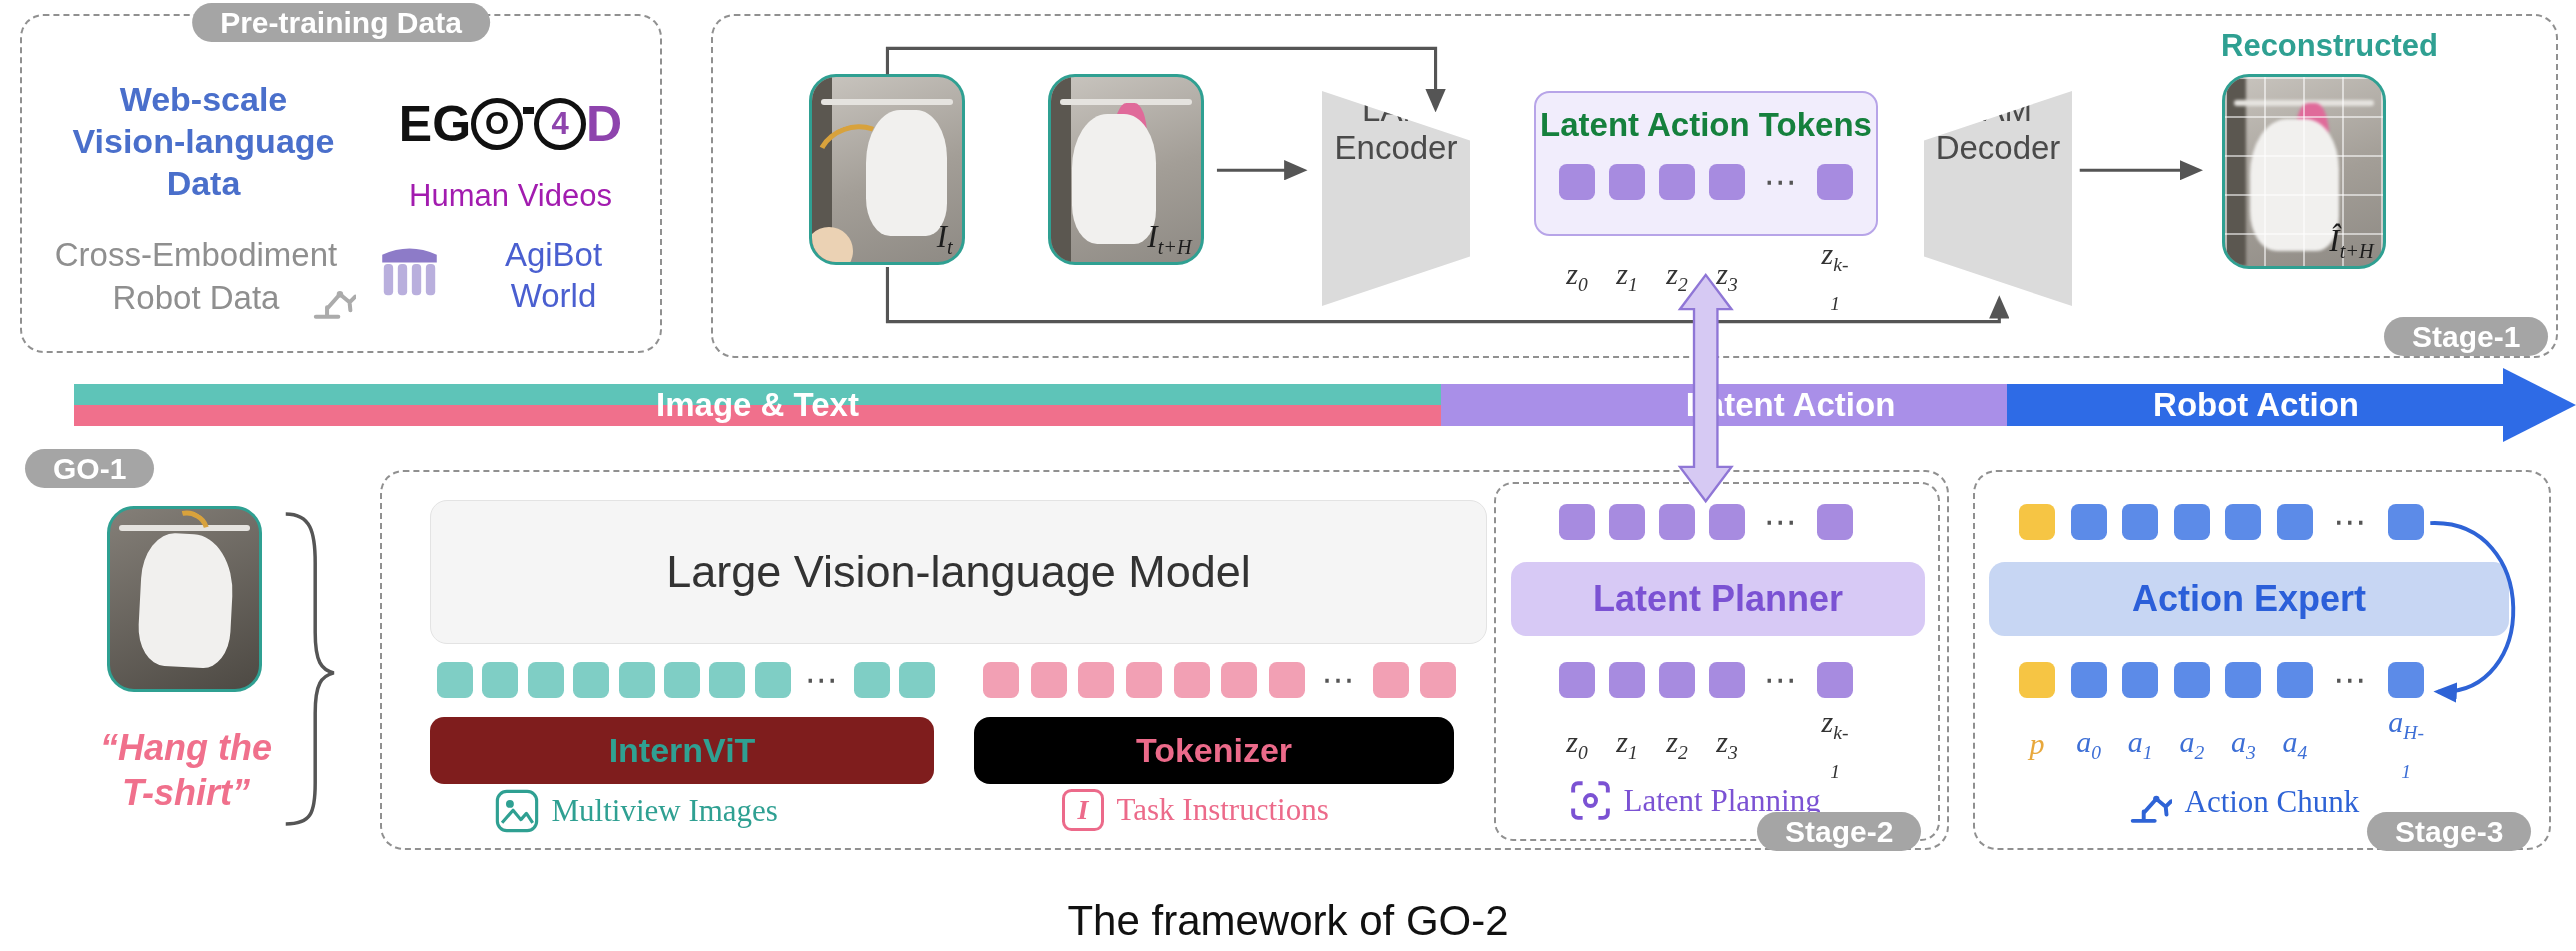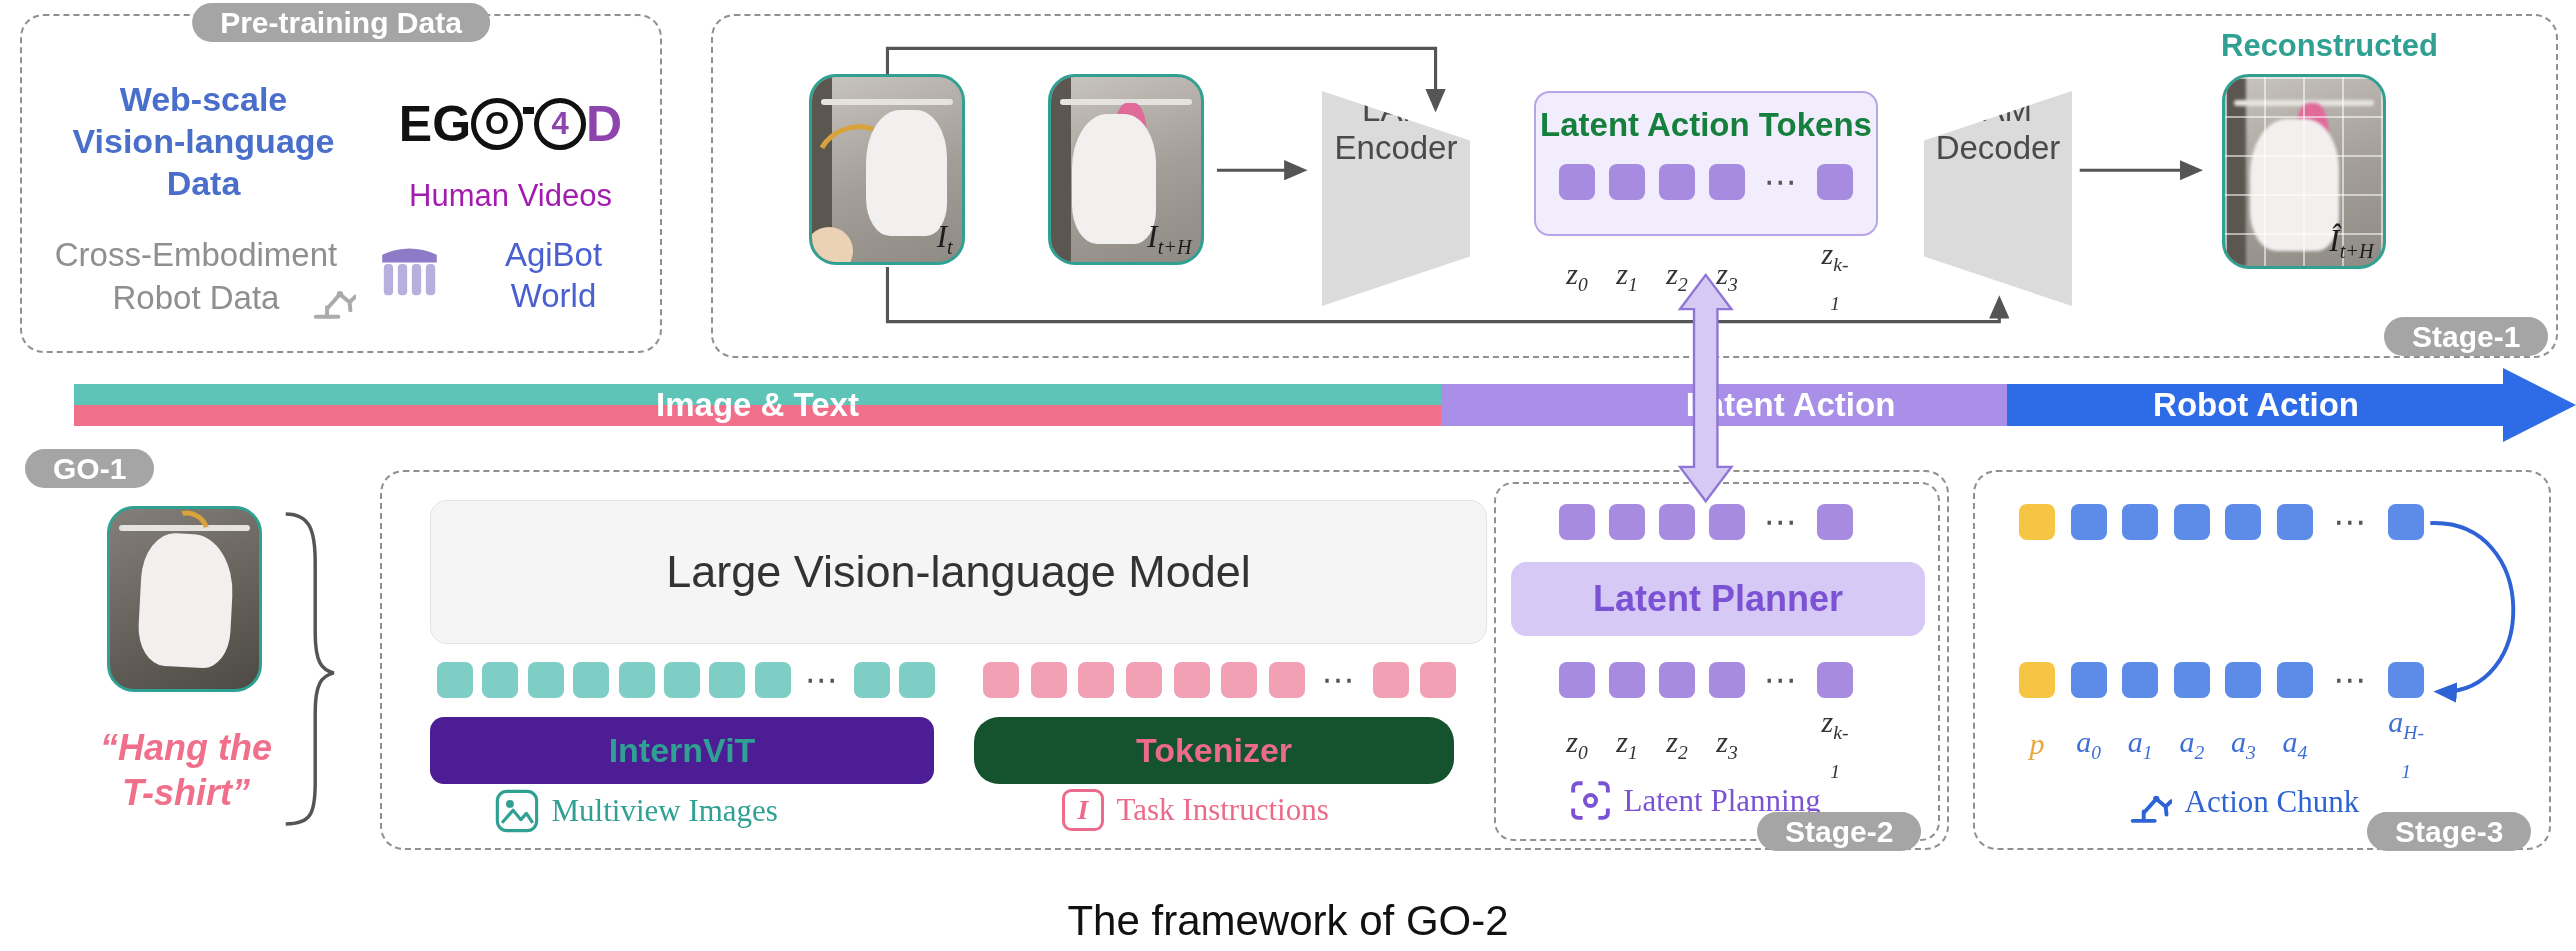--- a/index.html
+++ b/index.html
@@ -223,24 +223,24 @@
       <span class="sq sq-pink"></span>
       <span class="sq sq-pink"></span>
       <span class="sq sq-pink"></span>
       <span class="sq sq-pink"></span>
       <span class="sq sq-pink"></span>
       <span class="dots">⋯</span>
       <span class="sq sq-pink"></span>
       <span class="sq sq-pink"></span>
     </div>
 
-  <div class="abs softbox" style="left:430px;top:717px;width:504px;height:67px;background:#4c1d95;border-radius:14px;font-size:34px;color:#2FA092">
+  <div class="abs softbox" style="left:430px;top:717px;width:504px;height:67px;background:#7f1d1d;border-radius:14px;font-size:34px;color:#2FA092">
     <span>InternViT</span>
   </div>
-  <div class="abs softbox" style="left:974px;top:717px;width:480px;height:67px;background:#14532d;border-radius:25px;font-size:34px;color:#EC6A8A">
+  <div class="abs softbox" style="left:974px;top:717px;width:480px;height:67px;background:#000000;border-radius:16px;font-size:34px;color:#EC6A8A">
     <span>Tokenizer</span>
   </div>
 
   <div class="abs caption-row" style="left:495px;top:789px">
     <svg width="44" height="44" viewBox="0 0 56 56">
       <rect x="3" y="3" width="50" height="50" rx="12" stroke="#2FA092" stroke-width="4" fill="none"></rect>
       <circle cx="19" cy="19" r="5" fill="#2FA092"></circle>
       <path d="M9,43 L23,27 L33,39 L40,31 L48,43" stroke="#2FA092" stroke-width="4" fill="none" stroke-linejoin="round"></path>
     </svg>
     <span class="caption-serif" style="color:#2FA092">Multiview Images</span>
@@ -297,20 +297,23 @@
   <div class="abs row g20" style="left:2019px;top:504px">
       <span class="sq sq-yellow"></span>
       <span class="sq sq-blue"></span>
       <span class="sq sq-blue"></span>
       <span class="sq sq-blue"></span>
       <span class="sq sq-blue"></span>
       <span class="sq sq-blue"></span>
       <span class="dots">⋯</span>
       <span class="sq sq-blue"></span>
     </div>
+  <div class="abs softbox" style="left:1989px;top:562px;width:520px;height:74px;background:#C7D6F3;border-radius:15.6px;font-size:36px;color:#2B5FD9">
+    <span>Action Expert</span>
+  </div>
   <div class="abs row g20" style="left:2019px;top:662px">
       <span class="sq sq-yellow"></span>
       <span class="sq sq-blue"></span>
       <span class="sq sq-blue"></span>
       <span class="sq sq-blue"></span>
       <span class="sq sq-blue"></span>
       <span class="sq sq-blue"></span>
       <span class="dots">⋯</span>
       <span class="sq sq-blue"></span>
     </div>

